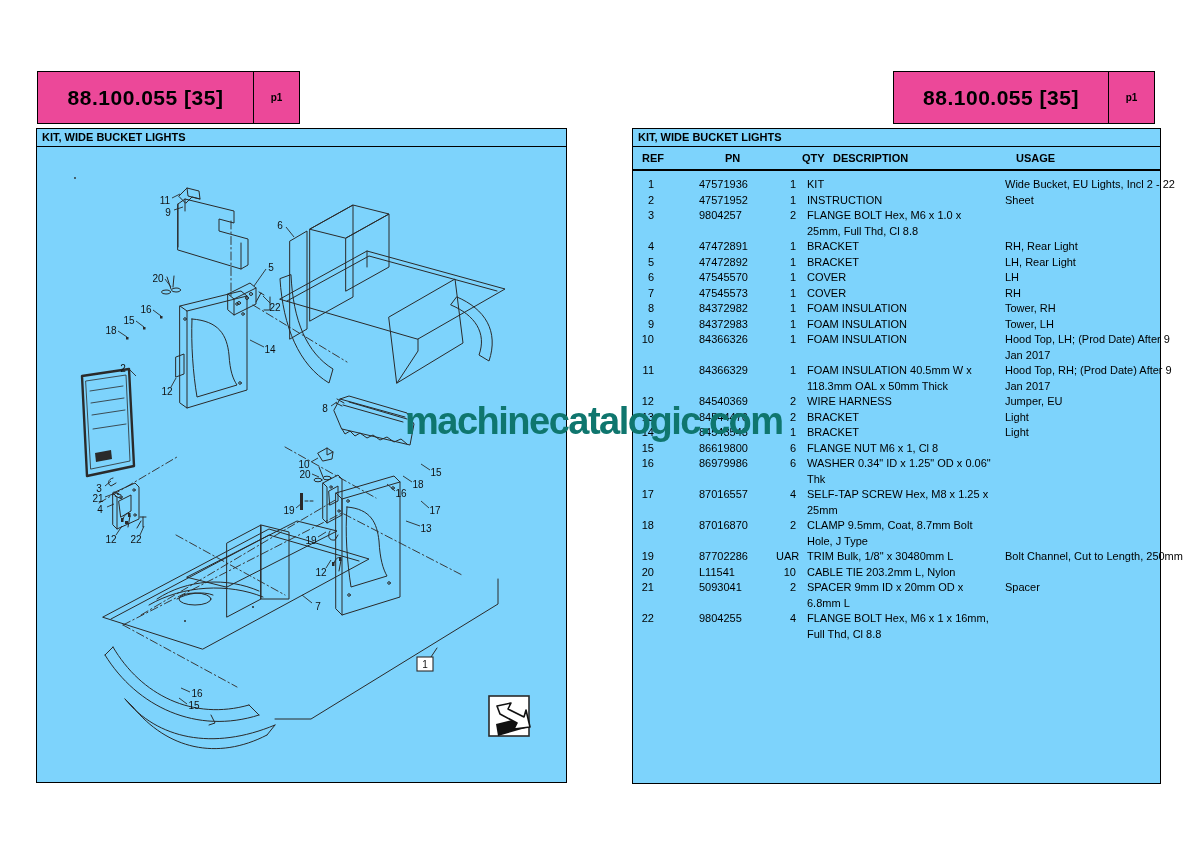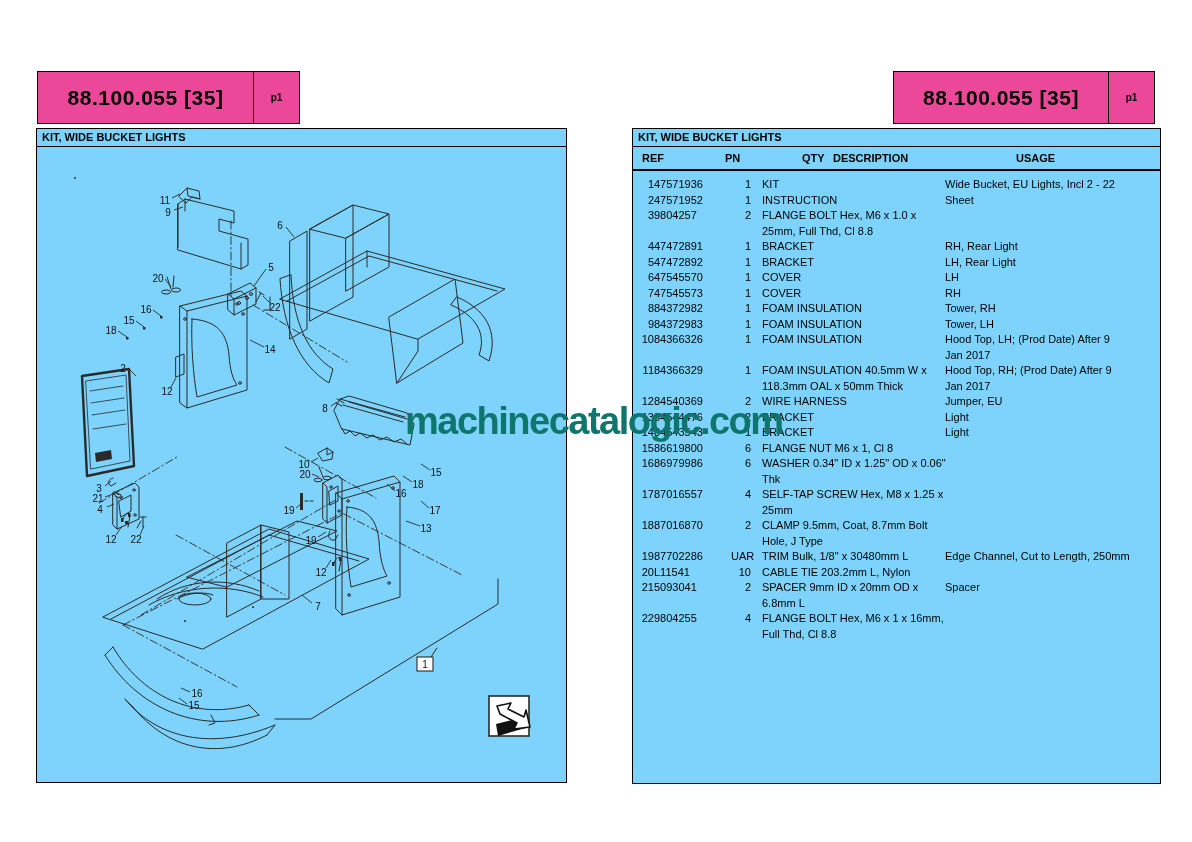--- a/index.html
+++ b/index.html
@@ -28,24 +28,24 @@
   .thead{display:flex;align-items:center;height:24px;border-bottom:2.6px solid #000;
     font-size:11px;font-weight:bold;box-sizing:border-box;}
   .h-ref{width:57px;padding-left:9px;box-sizing:border-box;}
   .h-pn{width:77px;margin-left:35px;}
   .h-qty{width:20px;text-align:right;}
   .h-desc{width:172px;margin-left:11px;}
   .h-usage{margin-left:3px;padding-left:8px;}
   .tbody{padding-top:6px;}
   .trow{display:flex;font-size:11px;line-height:15.5px;}
   .c-ref{width:21px;text-align:right;flex:none;}
-  .c-pn{width:77px;flex:none;}
+  .c-pn{width:77px;margin-left:45px;flex:none;}
   .c-qty{width:20px;text-align:right;flex:none;}
   .c-desc{width:172px;margin-left:11px;flex:none;white-space:pre;}
-  .c-usage{width:178px;margin-left:3px;padding-left:8px;flex:none;white-space:pre;}
+  .c-usage{width:178px;margin-left:18px;padding-left:8px;flex:none;white-space:pre;}
   
   #watermark{position:absolute;left:405px;top:400px;z-index:20;
     font-size:38px;font-weight:bold;letter-spacing:-1.5px;white-space:nowrap;pointer-events:none;}
   
   .callout-num{font-family:"Liberation Sans",sans-serif;font-size:10px;fill:#111;}
 </style>
 </head>
 <body>
 
 <div class="code-box" id="hdr-left">
@@ -477,21 +477,21 @@
         <div class="c-qty">2</div>
         <div class="c-desc">CLAMP 9.5mm, Coat, 8.7mm Bolt
 Hole, J Type</div>
         <div class="c-usage"></div>
       </div>
       <div class="trow">
         <div class="c-ref">19</div>
         <div class="c-pn">87702286</div>
         <div class="c-qty">UAR</div>
         <div class="c-desc">TRIM Bulk, 1/8" x 30480mm L</div>
-        <div class="c-usage">Edge Channel, Cut to Length, 250mm</div>
+        <div class="c-usage">Bolt Channel, Cut to Length, 250mm</div>
       </div>
       <div class="trow">
         <div class="c-ref">20</div>
         <div class="c-pn">L11541</div>
         <div class="c-qty">10</div>
         <div class="c-desc">CABLE TIE 203.2mm L, Nylon</div>
         <div class="c-usage"></div>
       </div>
       <div class="trow">
         <div class="c-ref">21</div>

